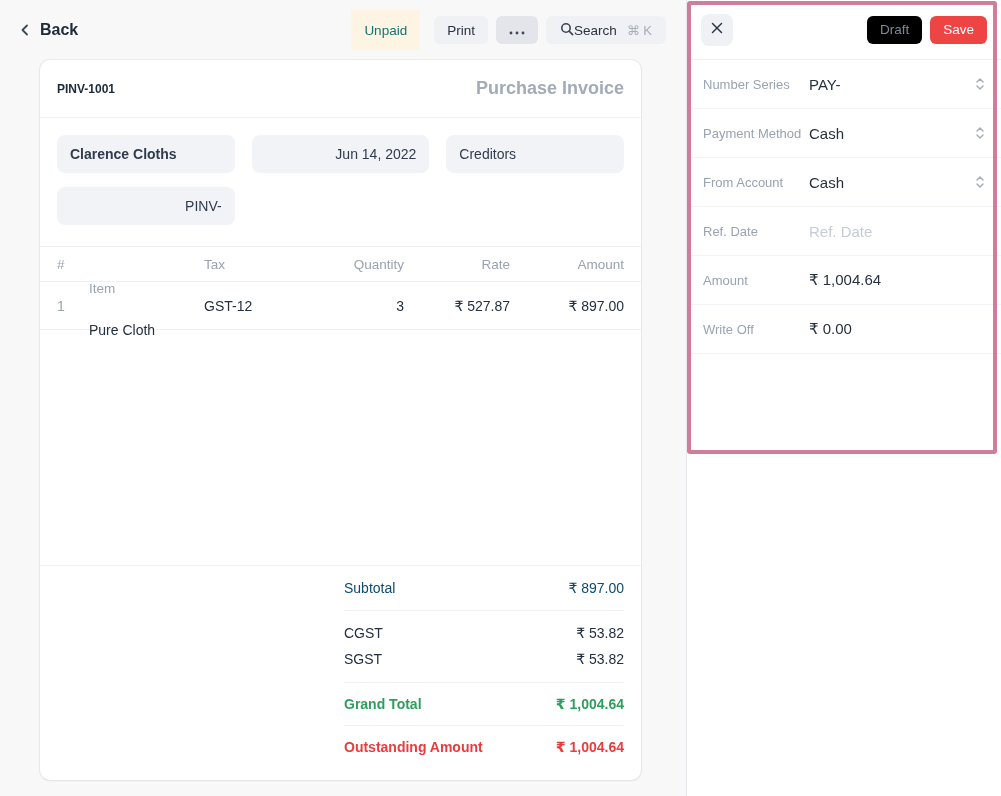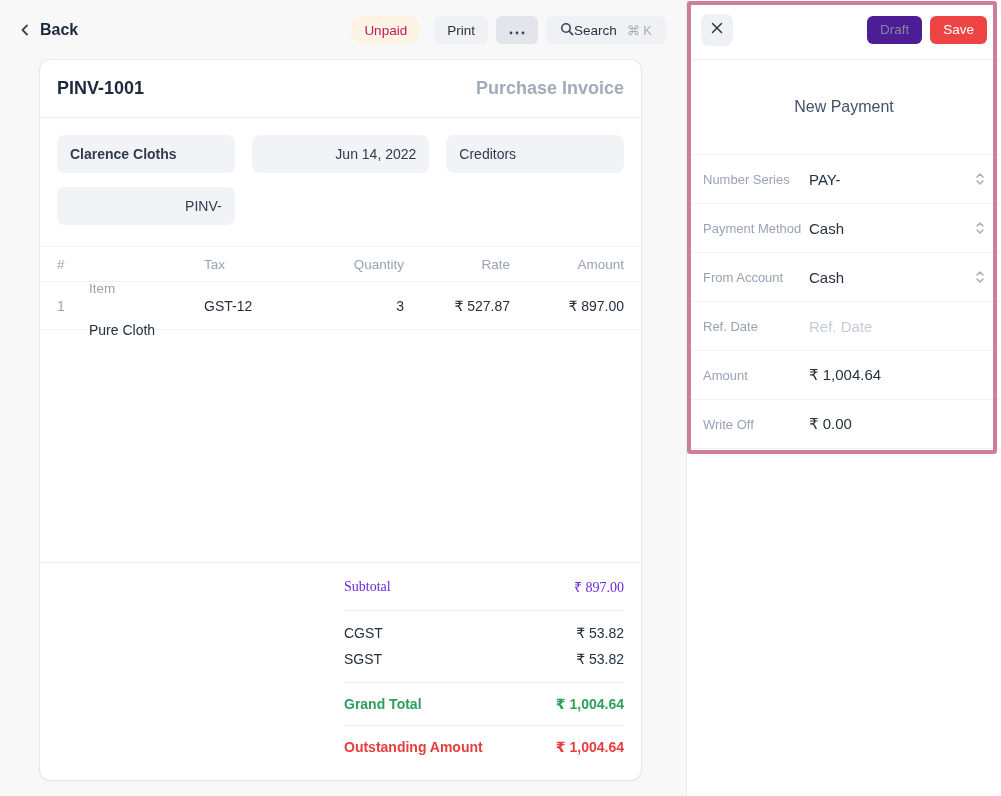--- a/index.html
+++ b/index.html
@@ -19,22 +19,22 @@
   .topbar {
     height: 60px; display: flex; align-items: center;
     justify-content: space-between; padding: 0 20px 0 18px;
   }
   .back { display: flex; align-items: center; gap: 8px; cursor: pointer; }
   .back svg { display: block; }
   .back-label { font-size: 16px; font-weight: 700; color: #1c2a3a; }
 
   .topbar-actions { display: flex; align-items: center; gap: 8px; }
   .badge {
-    height: 28px; padding: 0 13px; border-radius: 11px;
-    background: #fdf4e4; color: #be185d; font-size: 13.5px;
+    height: 40px; padding: 0 13px; border-radius: 2px;
+    background: #fdf4e4; color: #0f766e; font-size: 13.5px;
     display: inline-flex; align-items: center; margin-right: 6px;
   }
   .btn {
     height: 28px; padding: 0 13px; border-radius: 6px; border: none;
     font-family: inherit; font-size: 13.5px; cursor: pointer;
     display: inline-flex; align-items: center; justify-content: center;
   }
   .btn-top { background: #f0f1f4; color: #29323e; }
   .btn-dots { background: #e3e5ea; width: 42px; }
   .btn-search { background: #f0f1f4; gap: 0; padding: 0 14px; }
@@ -45,21 +45,21 @@
   .card {
     position: absolute; left: 40px; top: 60px; width: 601px; height: 720px;
     background: #ffffff; border-radius: 10px;
     box-shadow: 0 0 0 1px rgba(17,24,39,.05), 0 1px 3px rgba(0,0,0,.05);
   }
   .card-header {
     height: 58px; display: flex; align-items: center;
     justify-content: space-between; padding: 0 17px;
     border-bottom: 1px solid #f0f1f4;
   }
-  .inv-title { font-size: 18px; font-weight: 700; color: #1c2a3a; }
+  .inv-title { font-size: 12px; font-weight: 700; color: #1c2a3a; }
   .doctype   { font-size: 18px; font-weight: 600; color: #a3abb8; }
 
   .pill-grid {
     display: grid; grid-template-columns: repeat(3, 1fr);
     gap: 14px 17px; padding: 17px 17px 21px 17px;
   }
   .pill {
     height: 38px; background: #f2f3f6; border-radius: 8px;
     display: flex; align-items: center; padding: 0 13px;
     font-size: 14px; color: #2f3b4d; cursor: text;
@@ -83,21 +83,21 @@
   .c-qty  { width: 90px;  text-align: right; }
   .c-rate { width: 106px; text-align: right; }
   .c-amt  { width: 114px; text-align: right; }
 
   .totals-block {
     position: absolute; left: 0; right: 0; bottom: 11px;
     border-top: 1px solid #eef0f3;
   }
   .totals { margin: 0 17px 0 304px; font-size: 14px; }
   .t-row { display: flex; align-items: center; justify-content: space-between; }
-  .sub-row   { padding: 14px 0; color: #6d28d9; font-family: Liberation Serif, serif; }
+  .sub-row   { padding: 14px 0; color: #0c4a6e; }
   .t-div { border-top: 1px solid #eef0f3; }
   .tax-rows  { padding: 9px 0 10px; }
   .tax-row   { padding: 5px 0; color: #23303f; }
   .grand-row { padding: 13px 0; color: #2d9f5d; font-weight: 700; }
   .out-row   { padding: 13px 0 14px; color: #e93c3c; font-weight: 700; }
 
   
   .panel {
     position: absolute; left: 686px; top: 0; width: 315px; height: 796px;
     background: #ffffff; border-left: 1px solid #e7e8ec;
@@ -106,21 +106,21 @@
     height: 60px; display: flex; align-items: center;
     justify-content: space-between; padding: 0 14px;
     border-bottom: 1px solid #eef0f2;
   }
   .icon-btn {
     width: 32px; height: 32px; border: none; border-radius: 8px;
     background: #f0f1f4; display: flex; align-items: center;
     justify-content: center; cursor: pointer;
   }
   .panel-actions { display: flex; gap: 8px; }
-  .btn-draft { background: #4c1d95; color: #7c8a99; text-align: center; }
+  .btn-draft { background: #000000; color: #7c8a99; text-align: center; }
   .btn-save  { background: #ef4444; color: #ffffff; }
 
   .panel-title-section {
     height: 95px; display: flex; align-items: center; justify-content: center;
     border-bottom: 1px solid #f2f3f6;
     font-size: 16px; font-weight: 500; color: #415366;
   }
   .form-row {
     height: 49px; display: flex; align-items: center; padding: 0 16px;
     border-bottom: 1px solid #f2f3f6;
@@ -253,21 +253,20 @@
               <line x1="10.5" y1="1.5" x2="1.5" y2="10.5"></line>
           </svg>
         </span>
       </button>
       <div class="panel-actions">
         <button class="btn btn-draft">Draft</button>
         <button class="btn btn-save">Save</button>
       </div>
     </div>
 
-    <div class="panel-title-section">New Payment</div>
 
     <div class="form">
 
       <div class="form-row">
         <label>Number Series</label>
         <span class="value">PAY-</span>
         <span class="select-caret">
           <svg width="10" height="14" viewBox="0 0 10 14" fill="none" stroke="#a8aeb8" stroke-width="1.5" stroke-linecap="round" stroke-linejoin="round">
             <polyline points="2,5 5,2 8,5"></polyline>
               <polyline points="2,9 5,12 8,9"></polyline>

